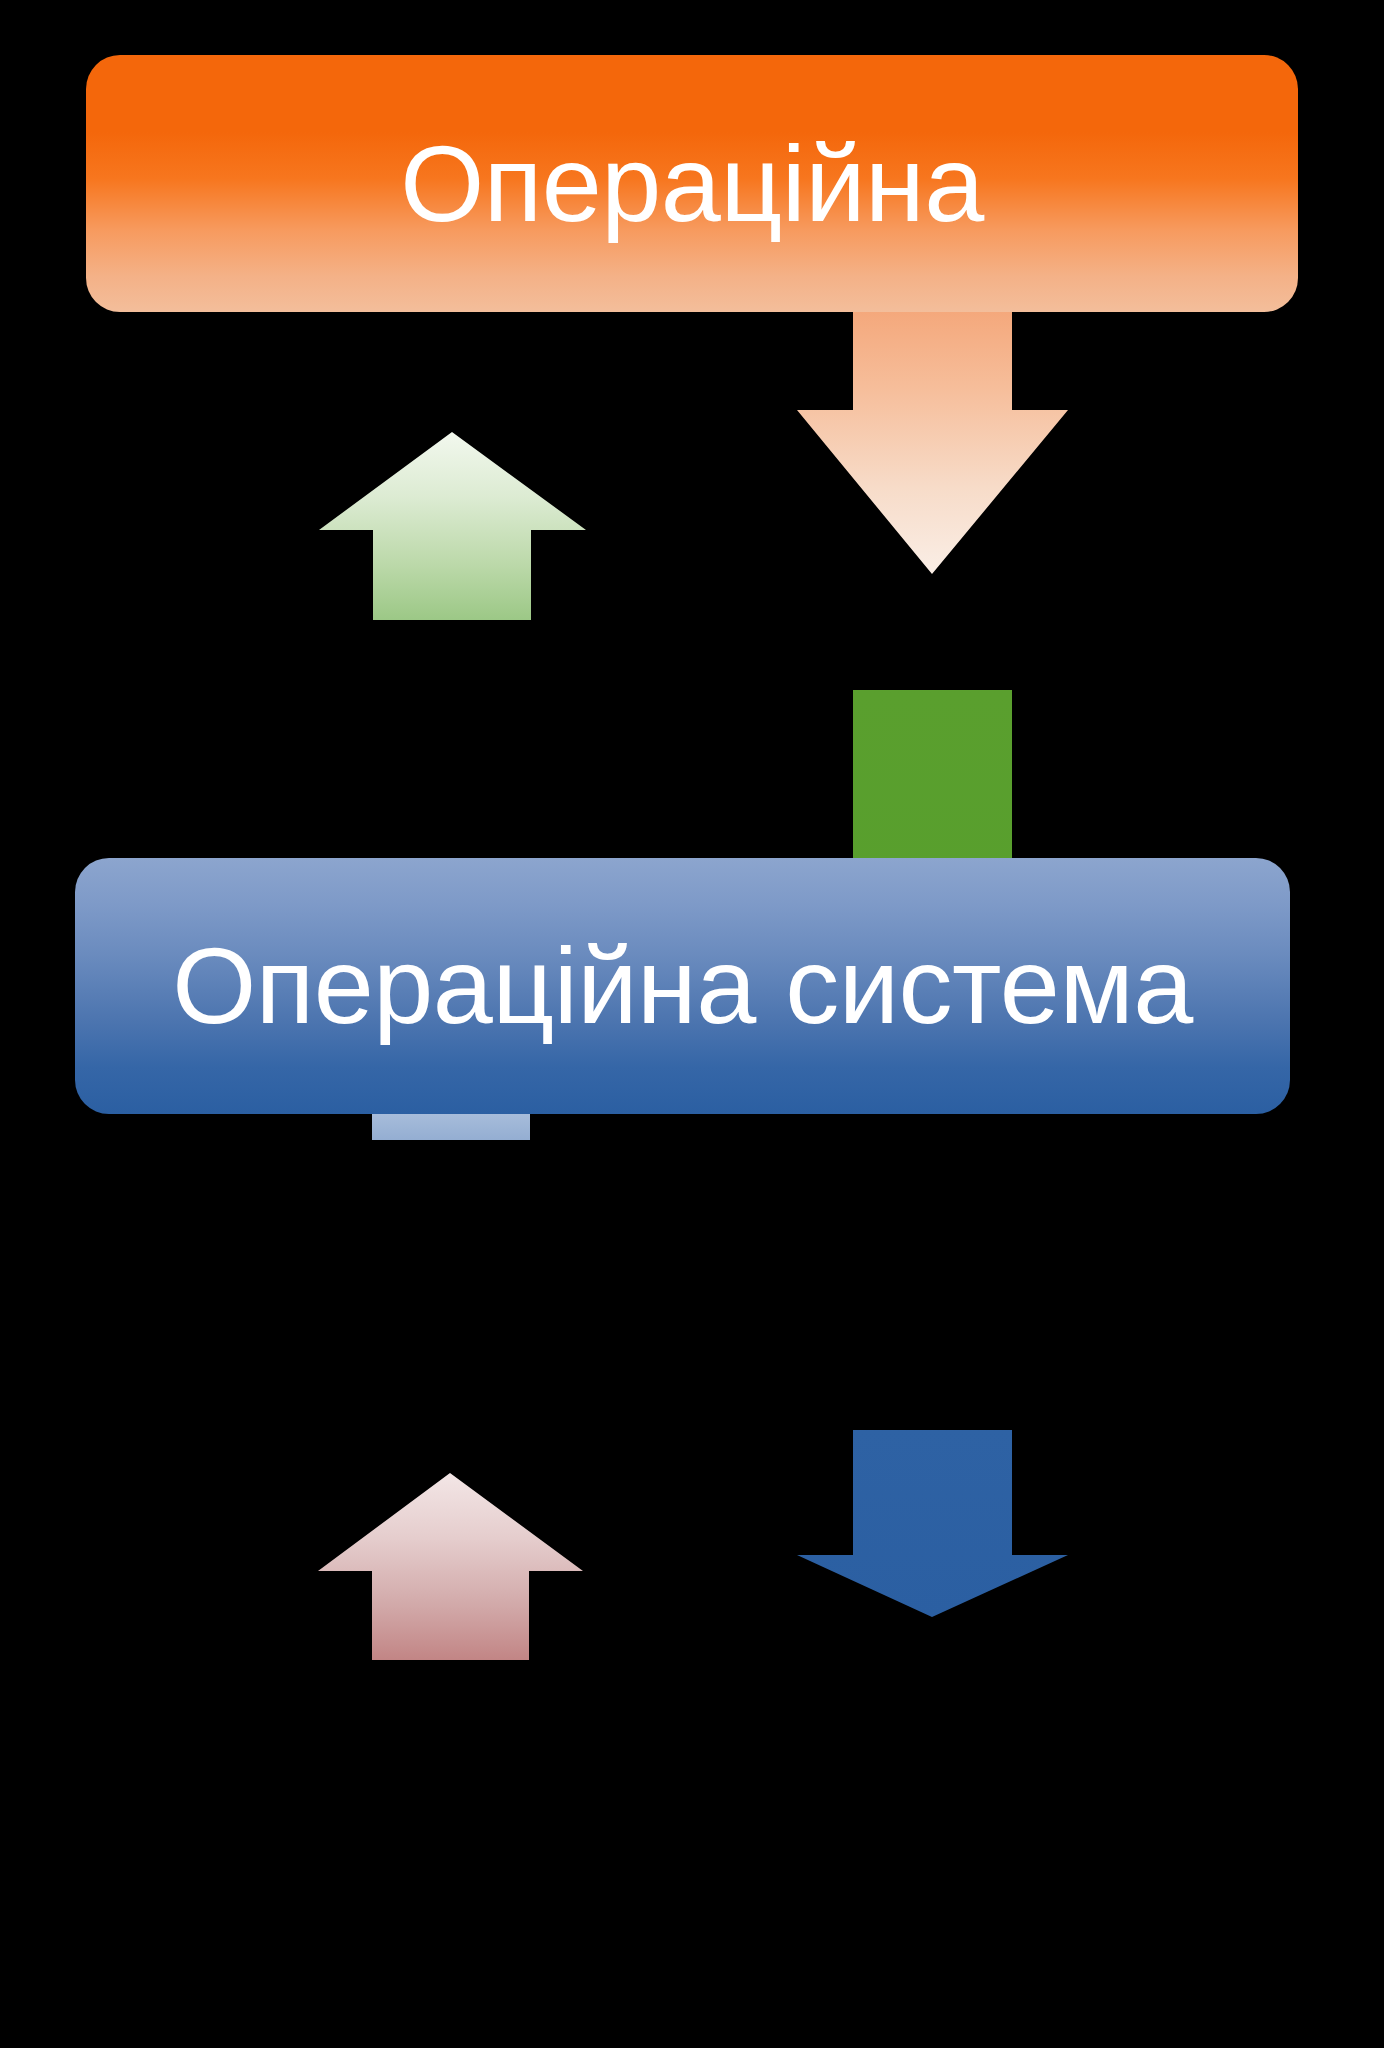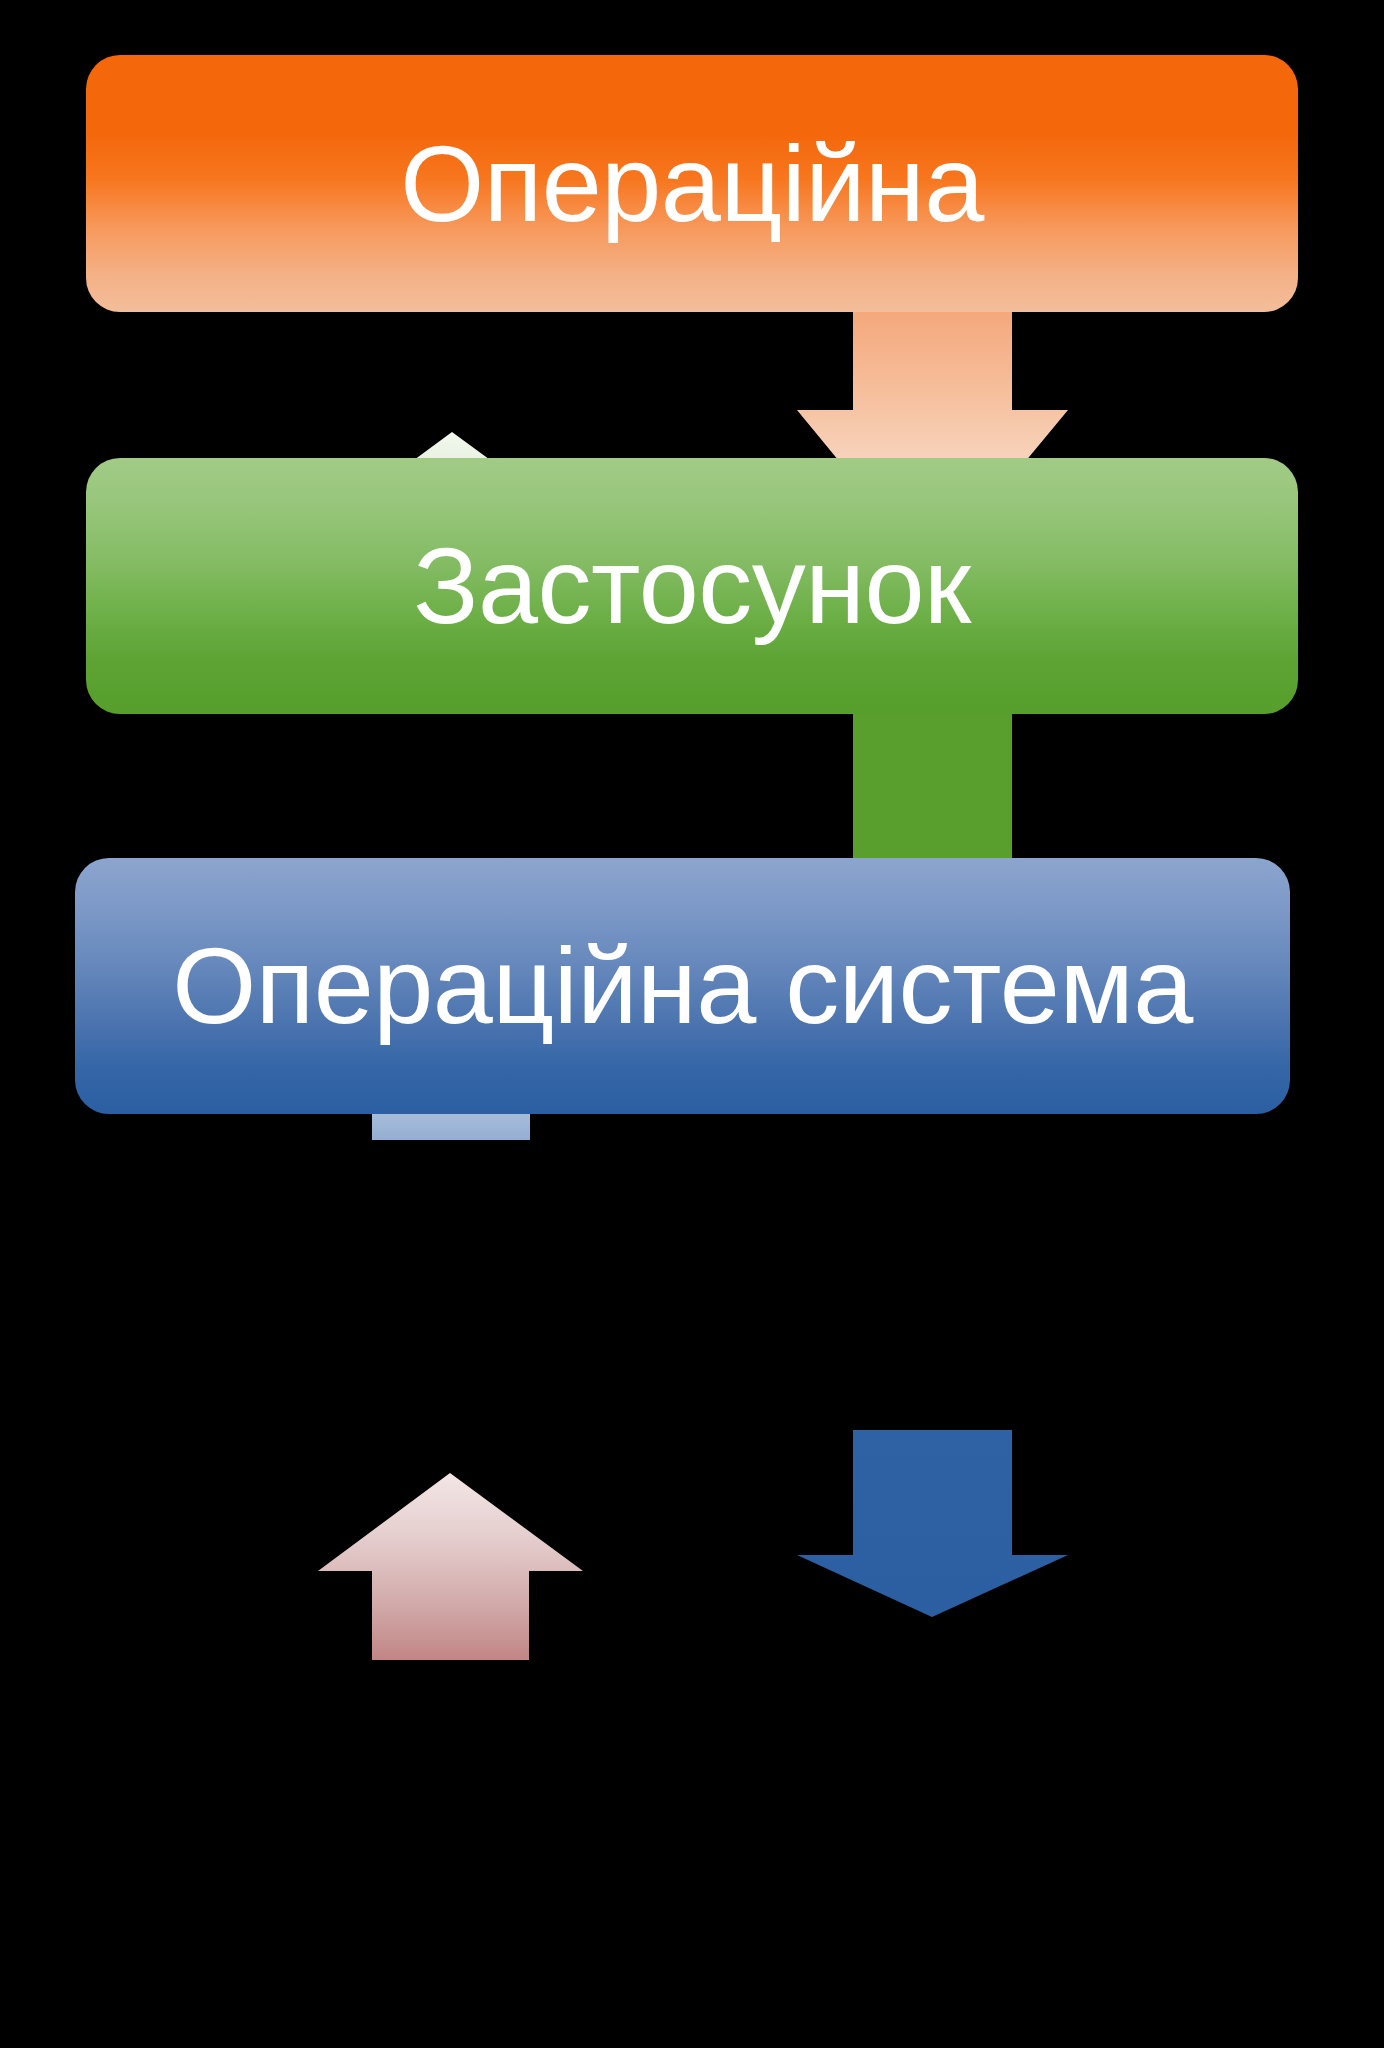--- a/index.html
+++ b/index.html
@@ -178,22 +178,19 @@
              L 372 1660
              L 372 1571
              L 318 1571
              Z" fill="url(#gradHwUp)"></path>
   </svg>
 
   <div class="layer-box" id="box-user">
     <span class="layer-label">Операційна</span>
   </div>
 
-  <div class="layer-box" id="box-app">
-    <span class="layer-label">Застосунок</span>
-  </div>
 
   <div class="layer-box" id="box-os">
     <span class="layer-label">Операційна система</span>
   </div>
 
 
 </div>
 
 </body></html>

